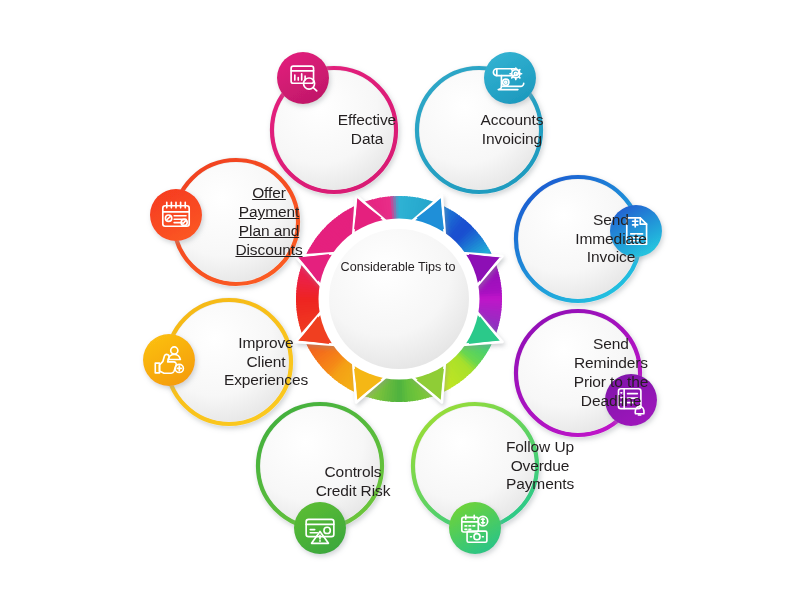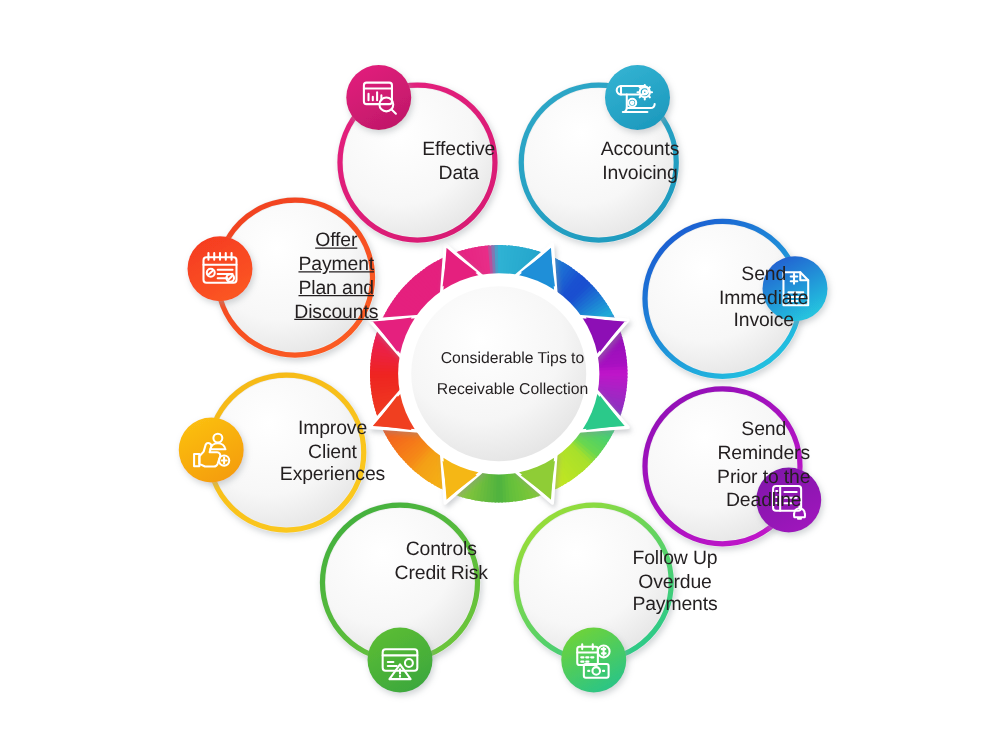--- a/index.html
+++ b/index.html
@@ -541,39 +541,38 @@
             <circle cx="-5.6" cy="2.4" r="2.4"></circle>
             <path d="M-6.8 3.4 L-4.4 1.2"></path>
             <path d="M-1.4 0.6 h9 M-1.4 3.2 h9 M-1.4 5.8 h6"></path>
             <circle cx="6.2" cy="5.6" r="2.3"></circle>
             <path d="M5.2 6.6 L7.2 4.5"></path>
           </g>
         </g>
       </g>
   </svg>
   <div id="labels-layer">
-      <div class="center-label" style="left: 324px; top: 255px; width: 172px; height: 88px;">
+      <div class="center-label" style="left: 312px; top: 255px; width: 172px; height: 88px; justify-content: space-between;">
         <span>Considerable Tips to</span>
-        <span>Receivable Collection</span>
       </div>
       <div class="node-label" style="left: 276px; top: 72px; width: 116px; height: 116px;">Effective
 Data</div>
       <div class="node-label" style="left: 421px; top: 72px; width: 116px; height: 116px;">Accounts
 Invoicing</div>
       <div class="node-label" style="left: 520px; top: 181px; width: 116px; height: 116px;">Send
 Immediate
 Invoice</div>
       <div class="node-label" style="left: 520px; top: 315px; width: 116px; height: 116px;">Send
 Reminders
 Prior to the
 Deadline</div>
       <div class="node-label" style="left: 437px; top: 408px; width: 140px; height: 116px;">Follow Up
 Overdue
 Payments</div>
-      <div class="node-label" style="left: 262px; top: 392px; width: 116px; height: 116px;">Controls
+      <div class="node-label" style="left: 262px; top: 424px; width: 116px; height: 116px;">Controls
 Credit Risk</div>
       <div class="node-label" style="left: 175px; top: 304px; width: 116px; height: 116px;">Improve
 Client
 Experiences</div>
       <div class="node-label" style="left: 178px; top: 164px; width: 116px; height: 116px; text-decoration: underline;">Offer
 Payment
 Plan and
 Discounts</div>
     </div>
 </div>

